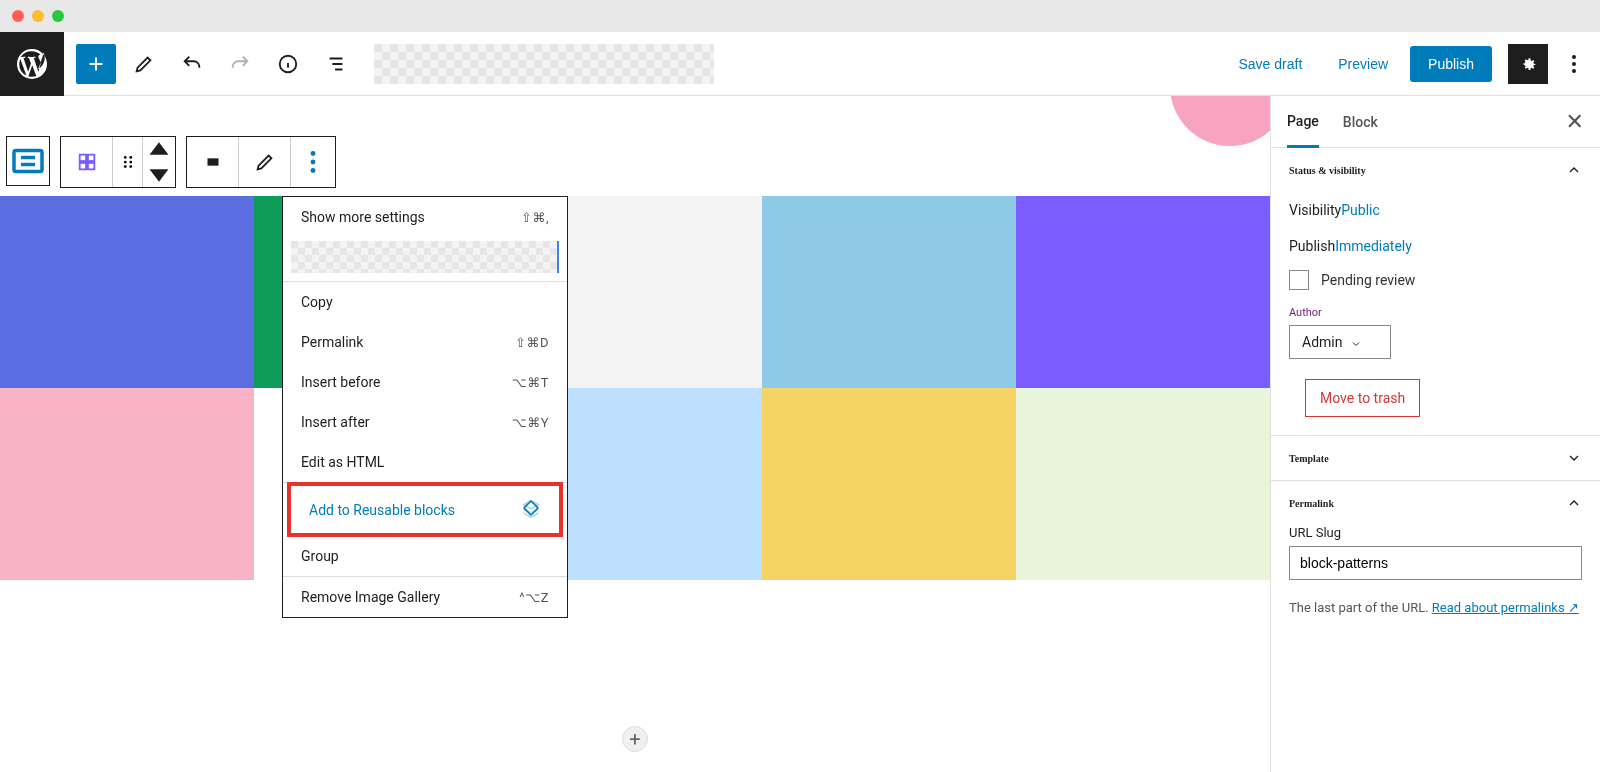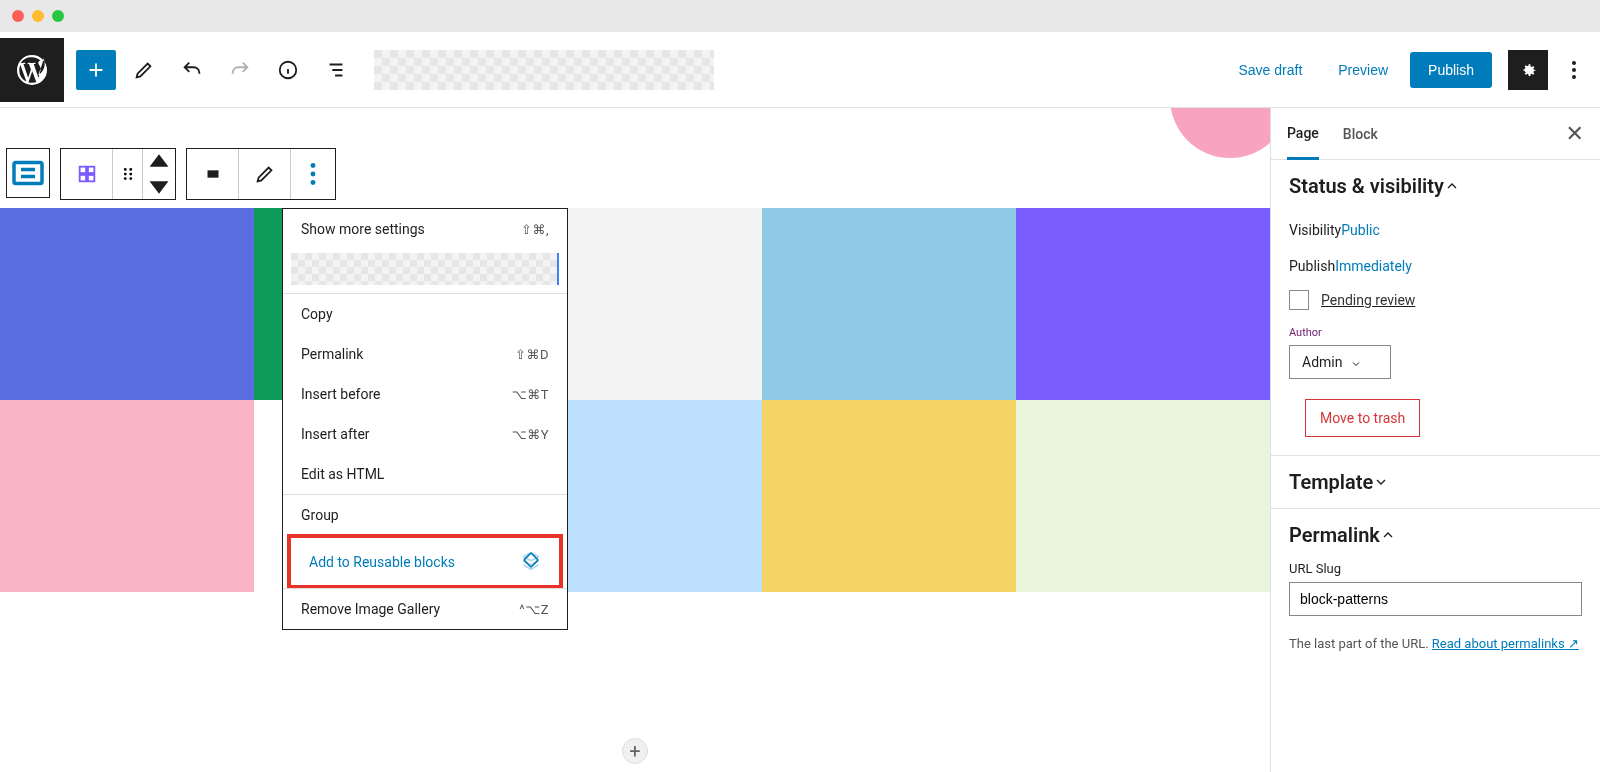--- a/index.html
+++ b/index.html
@@ -1,20 +1,20 @@
 <!DOCTYPE html>
 <html><head>
 <meta charset="utf-8">
 <style>
   * { box-sizing: border-box; margin: 0; padding: 0; }
   body { font-family: -apple-system, BlinkMacSystemFont, "Segoe UI", Roboto, sans-serif; font-size: 13px; color: #1e1e1e; background:#fff; width:1600px; height:772px; overflow:hidden; }
   .mac-titlebar { height:32px; background:#e8e8e8; display:flex; align-items:center; padding:0 12px; gap:8px; }
   .traffic { width:12px; height:12px; border-radius:50%; }
   .tr-red{background:#ff5f57;} .tr-yel{background:#febc2e;} .tr-grn{background:#28c840;}
-  .topbar { height:76px; border-bottom:1px solid #e0e0e0; display:flex; align-items:center; padding:0 12px; gap:8px; }
+  .topbar { height:64px; border-bottom:1px solid #e0e0e0; display:flex; align-items:center; padding:0 12px; gap:8px; }
   .wlogo { width:64px; height:64px; background:#1e1e1e; display:flex; align-items:center; justify-content:center; margin:-12px 4px -12px -12px; }
   .wlogo svg{width:36px;height:36px;fill:#fff;}
   .icon-btn { width:40px; height:40px; display:flex; align-items:center; justify-content:center; border:none; background:transparent; cursor:pointer; border-radius:2px; }
   .icon-btn svg{width:22px;height:22px;}
   .add-btn { background:#007cba; }
   .add-btn svg{fill:#fff;}
   .spacer { flex:1; }
   .link-btn { background:none; border:none; color:#007cba; font-size:14px; padding:10px 14px; cursor:pointer; }
   .primary-btn { background:#007cba; color:#fff; border:none; font-size:14px; padding:10px 18px; border-radius:3px; cursor:pointer; }
   .gear-btn { width:40px; height:40px; background:#1e1e1e; display:flex; align-items:center; justify-content:center; margin-left:8px; }
@@ -47,24 +47,24 @@
   .cm-checker { height:32px; margin:4px 8px 8px; background-image: repeating-conic-gradient(#f3f3f3 0% 25%, #e6e6e6 0% 50%); background-size:14px 14px; border-right:2px solid #3b82f6;}
   .cm-highlight { color:#007cba; border:4px solid #e7332a; margin:-1px 4px; }
   .cm-lock svg{width:16px;height:16px;}
   
   .sidebar { width:330px; border-left:1px solid #e0e0e0; background:#fff; display:flex; flex-direction:column; overflow:auto; position:relative;}
   .sb-tabs { display:flex; align-items:center; border-bottom:1px solid #e0e0e0; padding:0 16px; height:52px; gap:24px;}
   .sb-tab { font-size:14px; font-weight:500; padding:16px 0; color:#555; cursor:pointer;}
   .sb-tab.active { color:#1e1e1e; border-bottom:3px solid #007cba; margin-bottom:-1px;}
   .sb-close { margin-left:auto; font-size:22px; cursor:pointer; color:#555;}
   .sb-panel { border-bottom:1px solid #e0e0e0; }
-  .sb-panel-h { display:flex; align-items:center; padding:14px 18px; font-weight:600; font-size:20px; cursor:pointer;}
+  .sb-panel-h { display:flex; align-items:center; justify-content:space-between; padding:14px 18px; font-weight:600; font-size:10px; cursor:pointer;font-family:Liberation Serif, serif;}
   .sb-row { display:flex; align-items:center; padding:10px 18px; font-size:14px;}
   .sb-link { color:#007cba; cursor:pointer; }
-  .sb-check { display:flex; align-items:center; gap:12px; padding:6px 18px 16px;text-decoration:underline; }
+  .sb-check { display:flex; align-items:center; gap:12px; padding:6px 18px 16px; }
   .sb-checkbox { width:20px; height:20px; border:1px solid #888; }
   .sb-label { font-size:14px; color:#333; }
   .sb-author { padding:0 18px 16px; }
   .sb-author-label { font-size:11px; color:#701a75; margin-bottom:6px; }
   .sb-select { border:1px solid #888; padding:8px 28px 8px 12px; font-size:14px; background:#fff; position:relative; display:inline-flex; align-items:flex-end; gap:8px;}
   .sb-trash { display:inline-block; margin:4px 34px 18px; border:1px solid #d63638; color:#d63638; padding:10px 14px; font-size:14px; cursor:pointer;}
   .sb-perma { padding:0 18px 12px; }
   .sb-perma-label { font-size:13px; margin-bottom:6px; }
   .sb-input { width:100%; border:1px solid #888; padding:8px 10px; font-size:14px; }
   .sb-help { font-size:13px; color:#555; padding:8px 18px 16px; }
@@ -230,30 +230,30 @@
           <span class="cm-shortcut">⌥⌘T</span>
         </div>
       <div class="cm-item">
           <span>Insert after</span>
           <span class="cm-shortcut">⌥⌘Y</span>
         </div>
       <div class="cm-item">
           <span>Edit as HTML</span>
         </div>
       <div class="cm-sep"></div>
-      <div class="cm-item">
-          <span>Group</span>
-        </div>
       <div class="cm-item cm-highlight">
           <span>Add to Reusable blocks</span>
           <span><svg width="20" height="20" viewBox="0 0 24 24" fill="none" stroke="#007cba" stroke-width="2">
               <path d="M12 3l9 5-9 5-9-5zM3 13l9 5 9-5M3 18l9 5 9-5" stroke-linejoin="round" opacity=".3"></path>
               <rect x="6" y="6" width="12" height="12" rx="1" transform="rotate(45 12 12)"></rect>
             </svg></span>
         </div>
+      <div class="cm-item">
+          <span>Group</span>
+        </div>
       <div class="cm-sep"></div>
       <div class="cm-item">
           <span>Remove Image Gallery</span>
           <span class="cm-shortcut">^⌥Z</span>
         </div>
     </div>
   </div>
 
   <div class="sidebar">
     <div class="sb-tabs">

